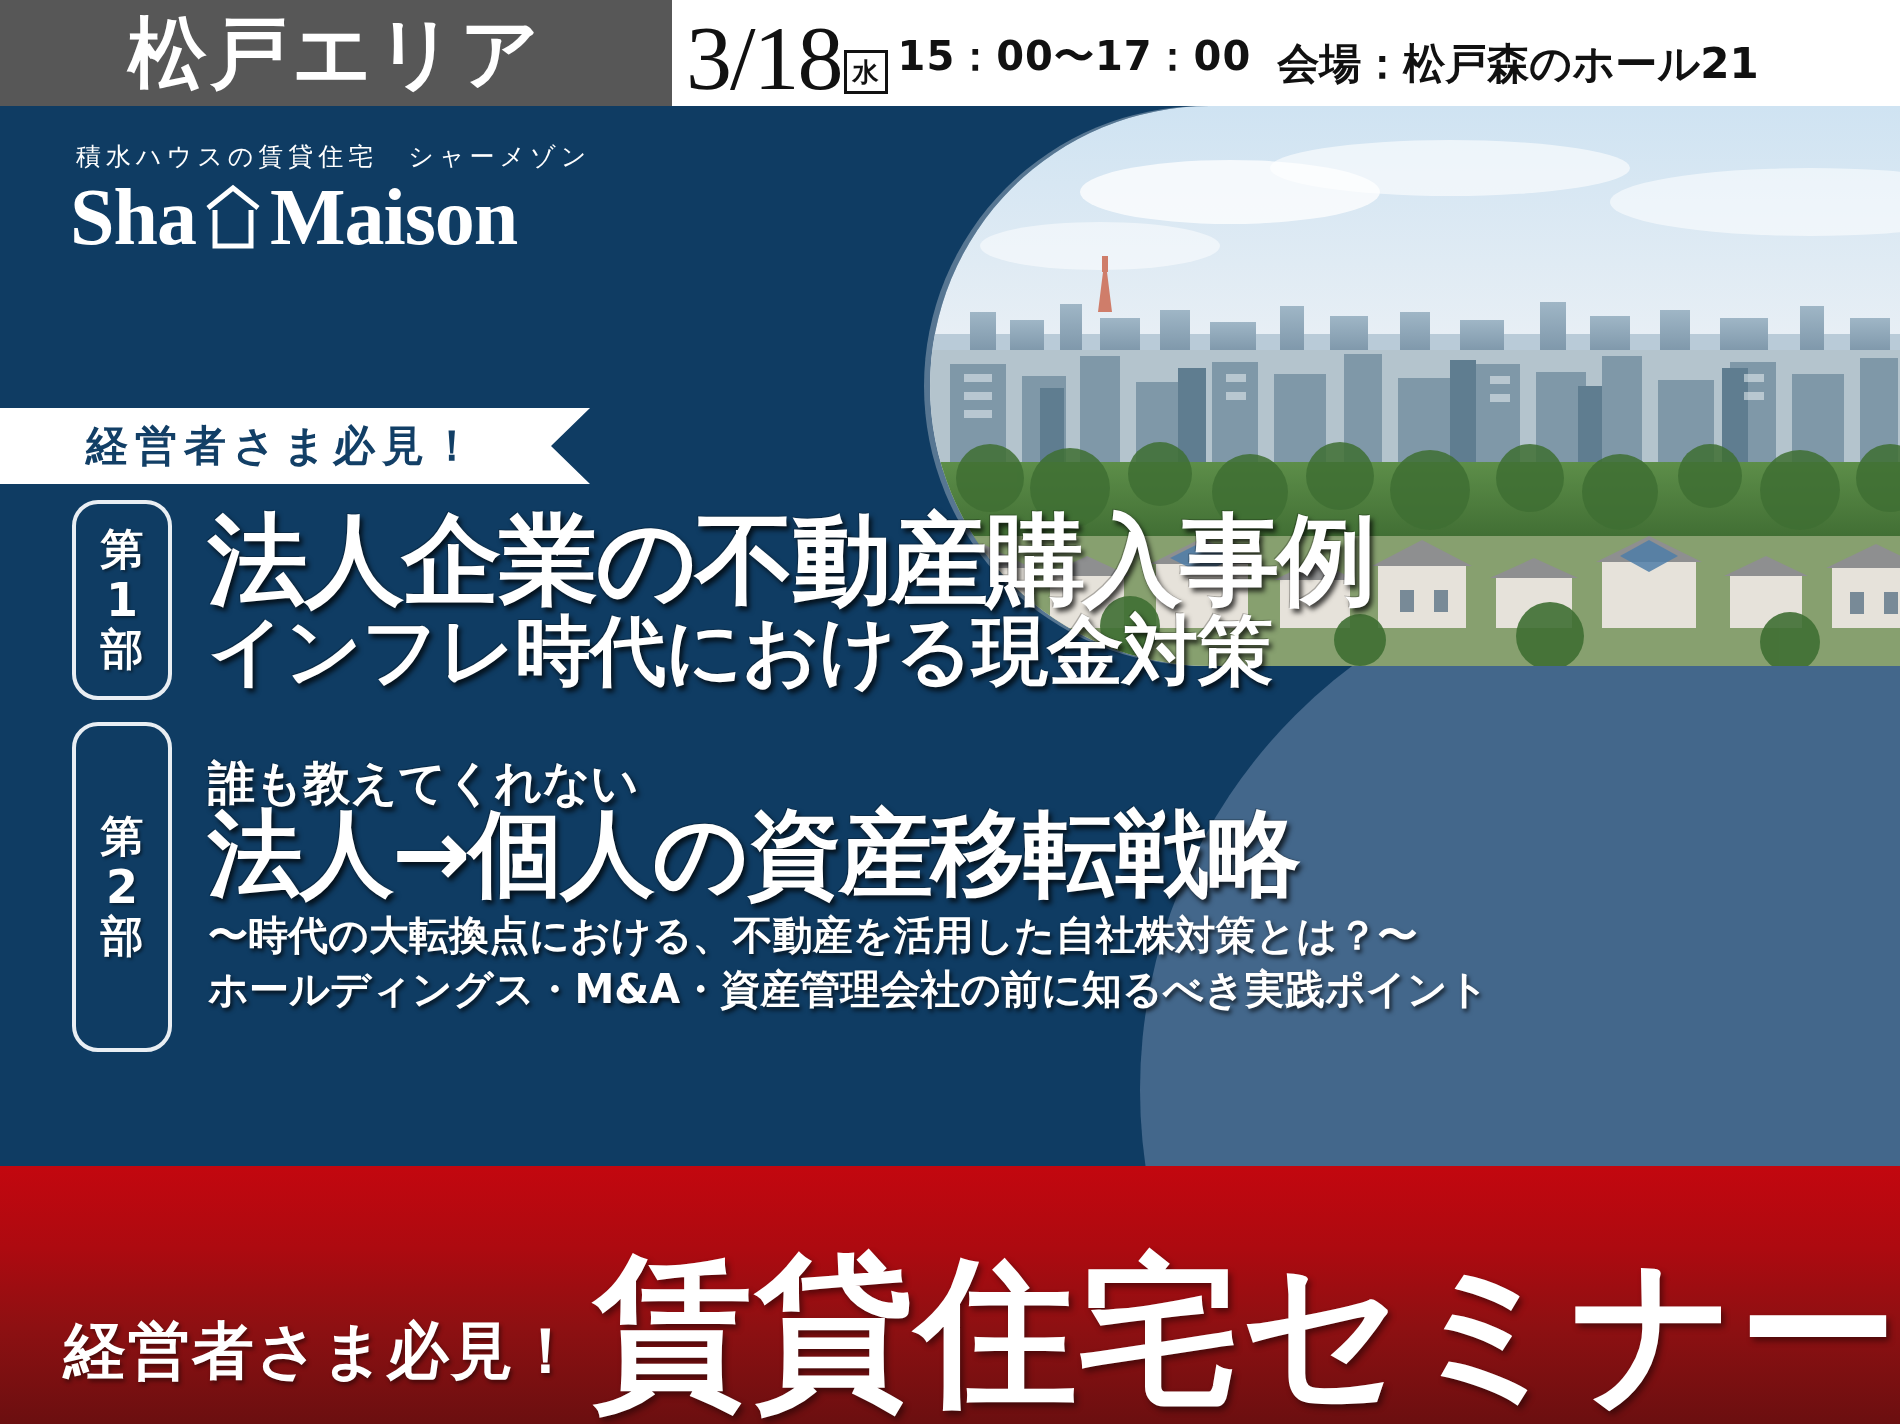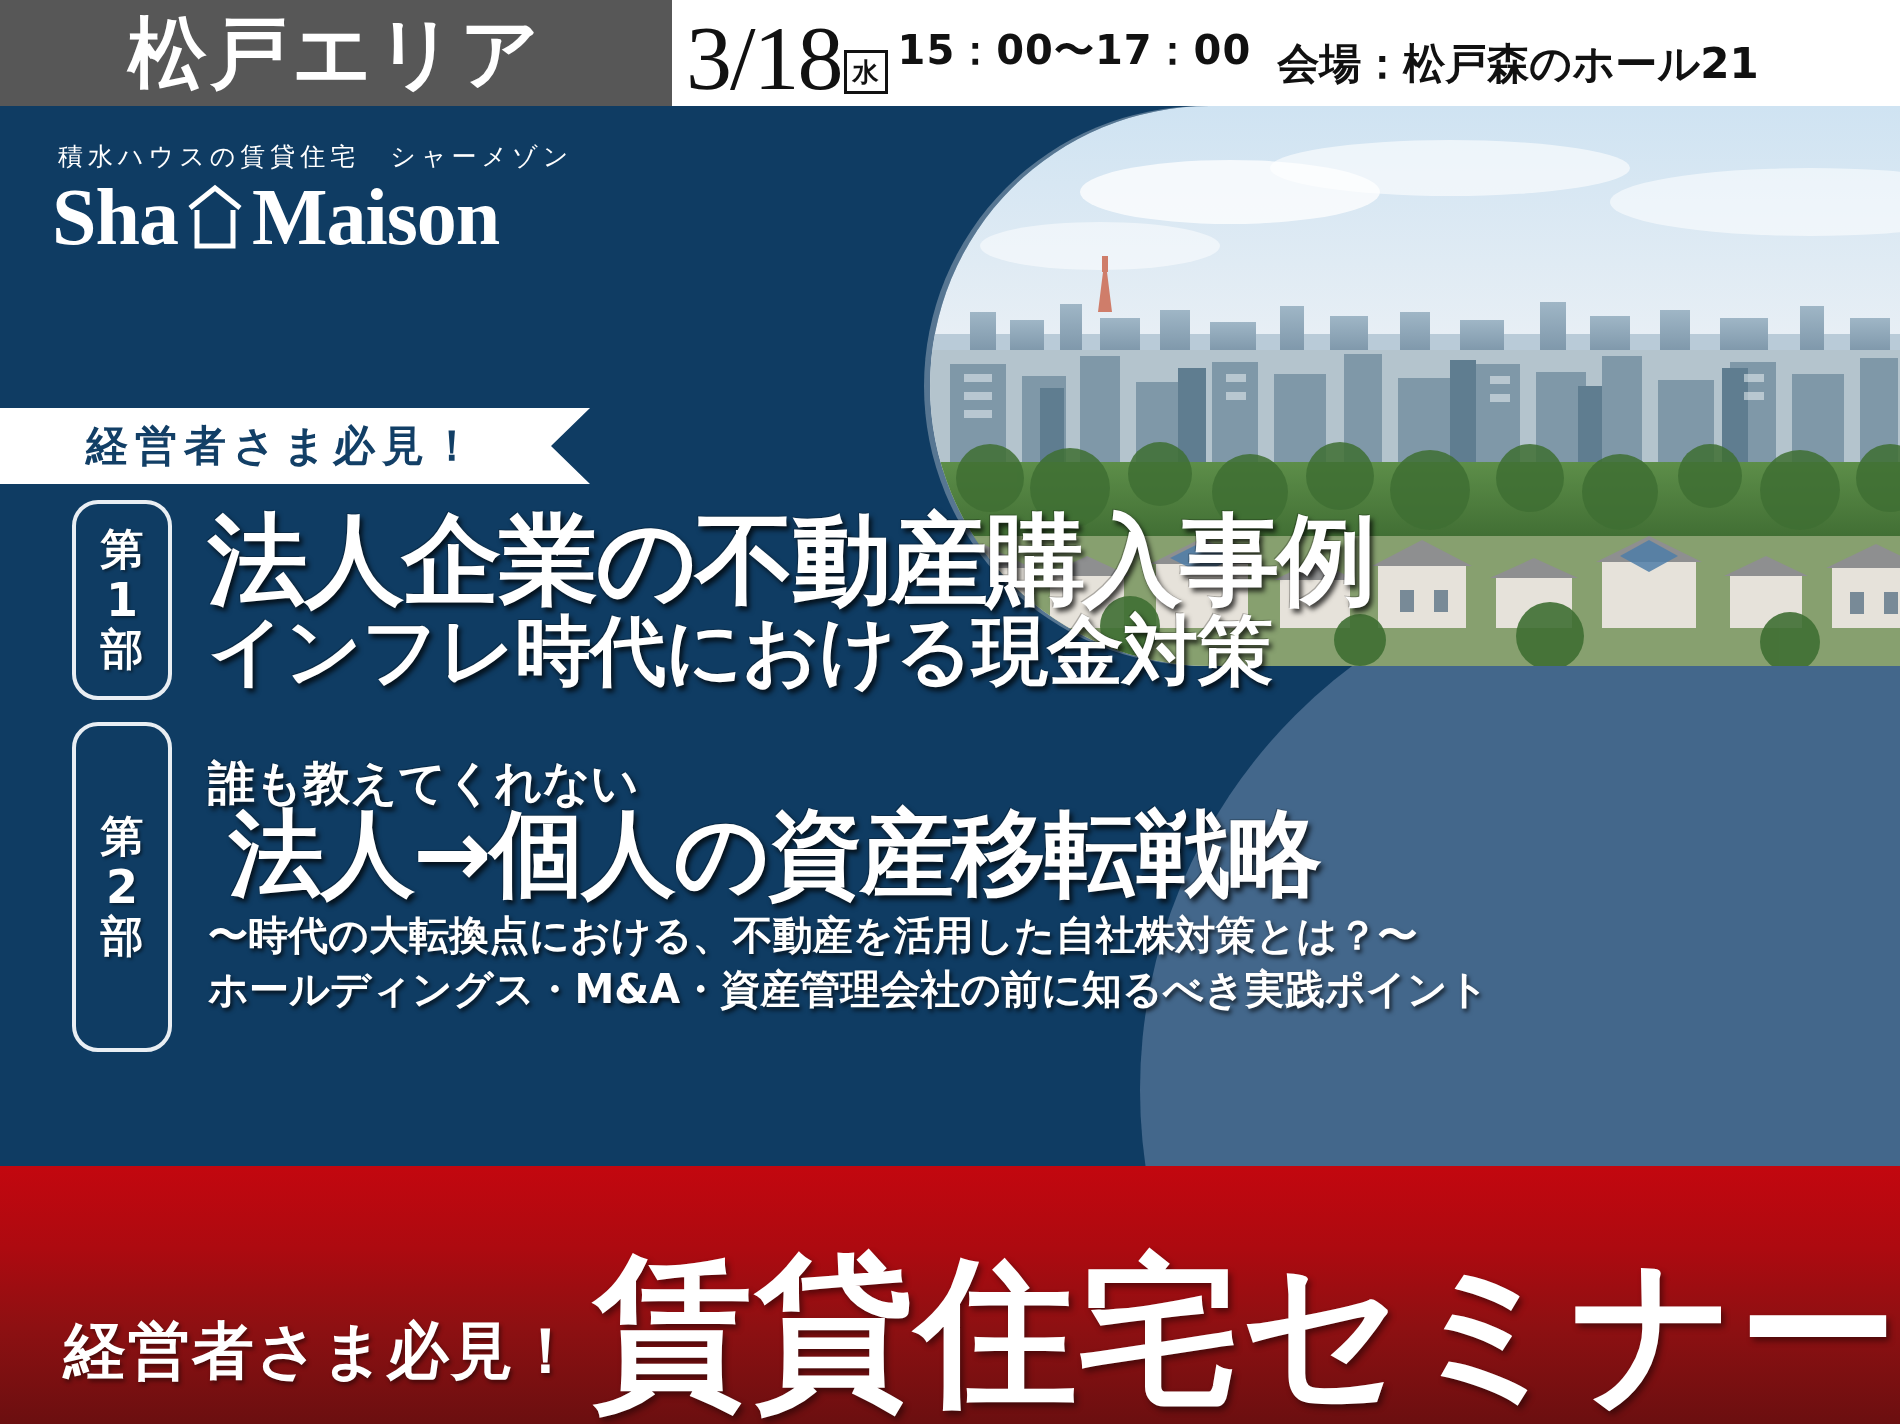--- a/index.html
+++ b/index.html
@@ -22,42 +22,42 @@
     flex:1;background:#ffffff;color:#111111;
     display:flex;align-items:flex-end;gap:0;padding:0 12px 4px 14px;white-space:nowrap;overflow:hidden;
   }
   .hdr-date{font-family:"Liberation Serif","DejaVu Serif",serif;font-size:92px;font-weight:400;line-height:0.96;letter-spacing:-2px;}
   .hdr-dow{
     display:inline-flex;align-items:center;justify-content:center;
     border:3px solid #111;width:38px;height:38px;font-size:26px;font-weight:700;
     margin:0 10px 8px 2px;line-height:1;
     font-family:"DejaVu Sans","Liberation Sans",sans-serif;
   }
-  .hdr-time{font-size:40px;font-weight:700;letter-spacing:1px;margin:0 0 24px 0;
+  .hdr-time{font-size:40px;font-weight:700;letter-spacing:1px;margin:0 0 18px 0;
     font-family:"DejaVu Sans","Liberation Sans",sans-serif;}
   .hdr-venue{font-size:42px;font-weight:700;letter-spacing:0px;margin:0 0 10px 26px;
     font-family:"DejaVu Sans","Liberation Sans",sans-serif;}
 
   
   .pale-circle{
     position:absolute;right:-300px;top:560px;width:1060px;height:1060px;border-radius:50%;
     background:#4c6f92;opacity:.85;z-index:5;
   }
 
   
   .photo{
     position:absolute;left:930px;top:106px;width:1250px;height:560px;
     border-top-left-radius:560px;border-bottom-left-radius:560px;
     overflow:hidden;z-index:10;
     box-shadow:-6px 0 0 0 rgba(255,255,255,.30);
   }
   .photo svg{display:block;width:100%;height:100%;}
 
   
-  .logo{position:absolute;left:40px;top:140px;z-index:30;color:#ffffff;}
+  .logo{position:absolute;left:58px;top:140px;z-index:30;color:#ffffff;}
   .logo-kicker{
     font-size:25px;letter-spacing:5px;font-weight:400;margin:0 0 4px 18px;white-space:nowrap;
     font-family:"DejaVu Serif","Liberation Serif",serif;
   }
   .logo-main{display:flex;align-items:center;gap:2px;margin-left:12px;}
   .logo-word{
     font-family:"Liberation Serif","DejaVu Serif",serif;
     font-size:80px;font-weight:700;line-height:1;letter-spacing:-1px;
   }
   .logo-house{width:62px;height:70px;margin:0 4px;}
@@ -90,21 +90,21 @@
   .part-body{flex:1;padding-left:36px;display:flex;flex-direction:column;justify-content:center;}
 
   .t-big{
     color:#ffffff;font-weight:700;line-height:1.06;white-space:nowrap;
     font-family:"DejaVu Sans","Liberation Sans",sans-serif;
     text-shadow:3px 4px 5px rgba(0,0,0,.72), -1px -1px 0 rgba(0,0,0,.25);
   }
   .p1-title{font-size:99px;letter-spacing:-2px;}
   .p1-sub{font-size:76px;letter-spacing:-1px;margin-top:-2px;}
   .p2-lead{font-size:47px;letter-spacing:0px;}
-  .p2-title{font-size:94px;letter-spacing:-2px;margin-top:-4px;margin-left:21px;}
+  .p2-title{font-size:94px;letter-spacing:-2px;margin-top:-4px;}
   .p2-note{
     font-size:40px;font-weight:700;color:#ffffff;line-height:1.34;white-space:nowrap;
     font-family:"DejaVu Sans","Liberation Sans",sans-serif;
     text-shadow:2px 3px 4px rgba(0,0,0,.7);
     margin-top:6px;
   }
 
   
   .redband{
     position:absolute;left:0;bottom:0;width:1900px;height:246px;z-index:45;

